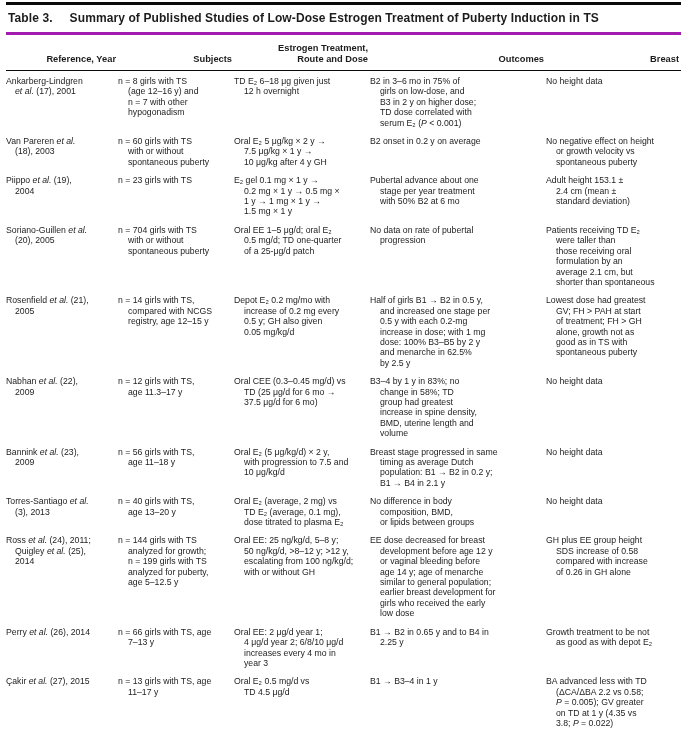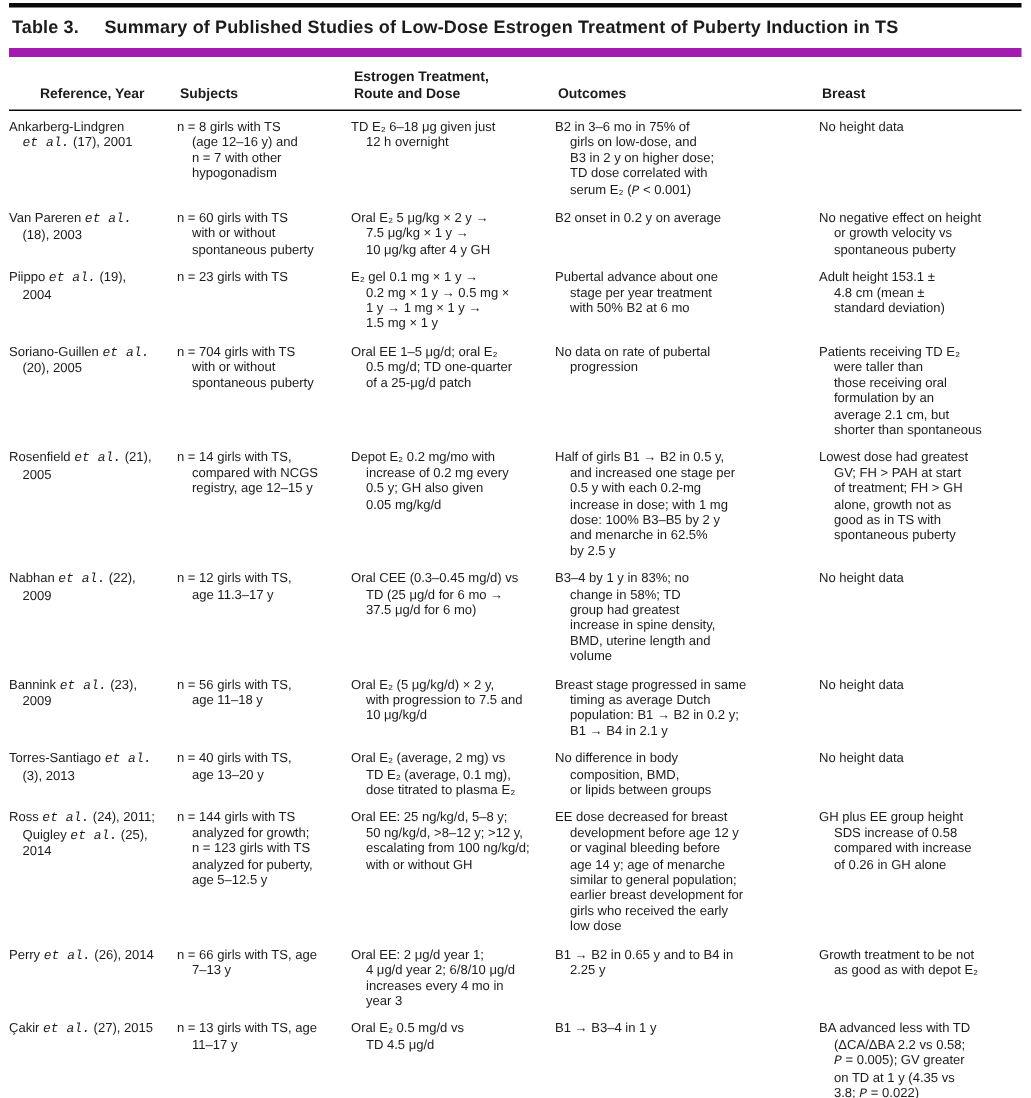--- a/index.html
+++ b/index.html
@@ -12,21 +12,21 @@
     height: 732px;
     overflow: hidden;
     font-family: "Liberation Sans", "DejaVu Sans", sans-serif;
     color: #1c1c1c;
   }
   .page {
     padding: 2px 6px 0 6px;
   }
   .caption {
     border-top: 3px solid #0a0a0a;
-    border-bottom: 6px solid #a21caf;
+    border-bottom: 3px solid #a21caf;
     padding: 6px 2px 7px 2px;
     font-size: 12px;
     font-weight: bold;
     letter-spacing: 0.1px;
   }
   .cap-label {
     margin-right: 17px;
   }
   table.studies {
     width: 675px;
@@ -34,45 +34,45 @@
     table-layout: fixed;
     border-bottom: 2px solid #0a0a0a;
   }
   thead tr {
     border-bottom: 1.5px solid #0a0a0a;
   }
   th {
     font-size: 9.3px;
     font-weight: bold;
     vertical-align: bottom;
-    text-align: left;
+    text-align: right;
     padding: 8px 2px 5px 2px;
     white-space: pre-line;
     line-height: 11px;
   }
   th.left {
-    text-align: center;
+    text-align: right;
     padding-left: 1px;
   }
   td {
     font-size: 8.7px;
     line-height: 10.4px;
     vertical-align: top;
     white-space: pre-line;
     padding: 0 3px 8px 10px;
     text-indent: -10px; 
   }
   td:first-child {
     text-indent: -9px;
     padding-left: 9px;
   }
   tbody tr:first-child td {
     padding-top: 5px;
   }
-  i { font-style: italic; font-family: Liberation Mono, monospace; }
+  i { font-style: italic; }
 </style>
 </head>
 <body>
 
 <div class="page">
   <div class="caption">
     <span class="cap-label">Table 3.</span><span class="cap-title">Summary of Published Studies of Low-Dose Estrogen Treatment of Puberty Induction in TS</span>
   </div>
 
   <table class="studies">
@@ -129,21 +129,21 @@
 2004</td>
         <td>n = 23 girls with TS</td>
         <td>E₂ gel 0.1 mg × 1 y →
 0.2 mg × 1 y → 0.5 mg ×
 1 y → 1 mg × 1 y →
 1.5 mg × 1 y</td>
         <td>Pubertal advance about one
 stage per year treatment
 with 50% B2 at 6 mo</td>
         <td>Adult height 153.1 ±
-4.8 cm (mean ±
+2.4 cm (mean ±
 standard deviation)</td>
       </tr>
       <tr>
         <td>Soriano-Guillen <i>et al.</i>
 (20), 2005</td>
         <td>n = 704 girls with TS
 with or without
 spontaneous puberty</td>
         <td>Oral EE 1–5 μg/d; oral E₂
 0.5 mg/d; TD one-quarter
@@ -223,21 +223,21 @@
 composition, BMD,
 or lipids between groups</td>
         <td>No height data</td>
       </tr>
       <tr>
         <td>Ross <i>et al.</i> (24), 2011;
 Quigley <i>et al.</i> (25),
 2014</td>
         <td>n = 144 girls with TS
 analyzed for growth;
-n = 123 girls with TS
+n = 199 girls with TS
 analyzed for puberty,
 age 5–12.5 y</td>
         <td>Oral EE: 25 ng/kg/d, 5–8 y;
 50 ng/kg/d, &gt;8–12 y; &gt;12 y,
 escalating from 100 ng/kg/d;
 with or without GH</td>
         <td>EE dose decreased for breast
 development before age 12 y
 or vaginal bleeding before
 age 14 y; age of menarche

